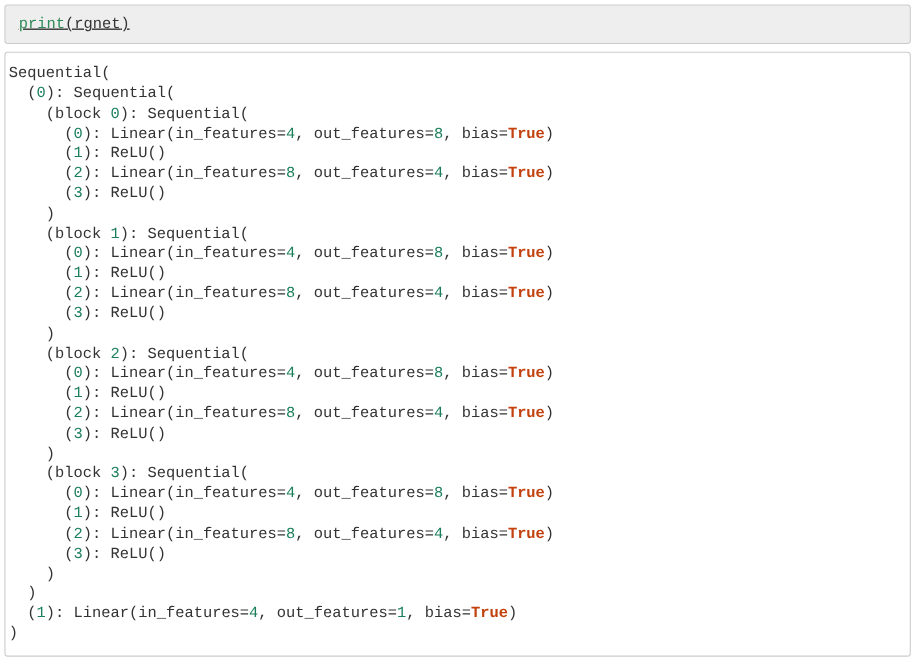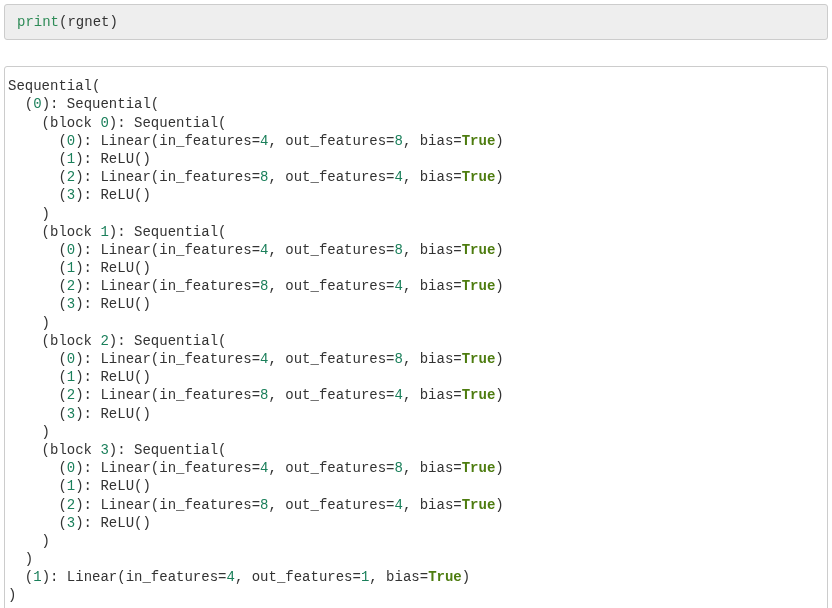--- a/index.html
+++ b/index.html
@@ -9,34 +9,35 @@
     background: #ffffff;
     font-family: Consolas, "Liberation Mono", Menlo, Courier, monospace;
     font-size: 14px;
     line-height: 1.3;
   }
   .input-cell {
     background: #eeeeee;
     border: 1px solid #cccccc;
     border-radius: 3px;
     padding: 8px 12px;
-    margin-bottom: 26px;
+    margin-bottom: 7px;
+    text-decoration: underline;
   }
   .output-cell {
     border: 1px solid #cccccc;
     border-radius: 3px;
     padding: 10px 3px;
     color: #333333;
     white-space: pre;
     overflow-x: auto;
   }
   .k-builtin { color: #2e8b57; } 
   .k-paren { color: #333333; }
   .k-var { color: #333333; }
   .k-num { color: #1a7f5a; } 
-  .k-true { color: #4d7c0f; font-weight: bold; }
+  .k-true { color: #c2410c; font-weight: bold; }
 </style>
 </head>
 <body>
 
 <div class="input-cell"><span class="k-builtin">print</span><span class="k-paren">(</span><span class="k-var">rgnet</span><span class="k-paren">)</span></div>
 
 <div class="output-cell" id="output-cell"><div><span>Sequential(</span></div><div><span>  (</span><span class="k-num">0</span><span>): Sequential(</span></div><div><span>    (block </span><span class="k-num">0</span><span>): Sequential(</span></div><div><span>      (</span><span class="k-num">0</span><span>): Linear(in_features=</span><span class="k-num">4</span><span>, out_features=</span><span class="k-num">8</span><span>, bias=</span><span class="k-true">True</span><span>)</span></div><div><span>      (</span><span class="k-num">1</span><span>): ReLU()</span></div><div><span>      (</span><span class="k-num">2</span><span>): Linear(in_features=</span><span class="k-num">8</span><span>, out_features=</span><span class="k-num">4</span><span>, bias=</span><span class="k-true">True</span><span>)</span></div><div><span>      (</span><span class="k-num">3</span><span>): ReLU()</span></div><div><span>    )</span></div><div><span>    (block </span><span class="k-num">1</span><span>): Sequential(</span></div><div><span>      (</span><span class="k-num">0</span><span>): Linear(in_features=</span><span class="k-num">4</span><span>, out_features=</span><span class="k-num">8</span><span>, bias=</span><span class="k-true">True</span><span>)</span></div><div><span>      (</span><span class="k-num">1</span><span>): ReLU()</span></div><div><span>      (</span><span class="k-num">2</span><span>): Linear(in_features=</span><span class="k-num">8</span><span>, out_features=</span><span class="k-num">4</span><span>, bias=</span><span class="k-true">True</span><span>)</span></div><div><span>      (</span><span class="k-num">3</span><span>): ReLU()</span></div><div><span>    )</span></div><div><span>    (block </span><span class="k-num">2</span><span>): Sequential(</span></div><div><span>      (</span><span class="k-num">0</span><span>): Linear(in_features=</span><span class="k-num">4</span><span>, out_features=</span><span class="k-num">8</span><span>, bias=</span><span class="k-true">True</span><span>)</span></div><div><span>      (</span><span class="k-num">1</span><span>): ReLU()</span></div><div><span>      (</span><span class="k-num">2</span><span>): Linear(in_features=</span><span class="k-num">8</span><span>, out_features=</span><span class="k-num">4</span><span>, bias=</span><span class="k-true">True</span><span>)</span></div><div><span>      (</span><span class="k-num">3</span><span>): ReLU()</span></div><div><span>    )</span></div><div><span>    (block </span><span class="k-num">3</span><span>): Sequential(</span></div><div><span>      (</span><span class="k-num">0</span><span>): Linear(in_features=</span><span class="k-num">4</span><span>, out_features=</span><span class="k-num">8</span><span>, bias=</span><span class="k-true">True</span><span>)</span></div><div><span>      (</span><span class="k-num">1</span><span>): ReLU()</span></div><div><span>      (</span><span class="k-num">2</span><span>): Linear(in_features=</span><span class="k-num">8</span><span>, out_features=</span><span class="k-num">4</span><span>, bias=</span><span class="k-true">True</span><span>)</span></div><div><span>      (</span><span class="k-num">3</span><span>): ReLU()</span></div><div><span>    )</span></div><div><span>  )</span></div><div><span>  (</span><span class="k-num">1</span><span>): Linear(in_features=</span><span class="k-num">4</span><span>, out_features=</span><span class="k-num">1</span><span>, bias=</span><span class="k-true">True</span><span>)</span></div><div><span>)</span></div></div>
 
 </body></html>

